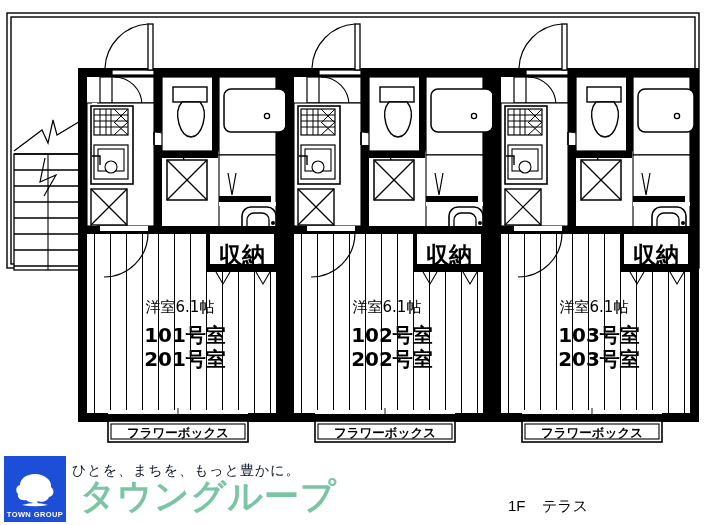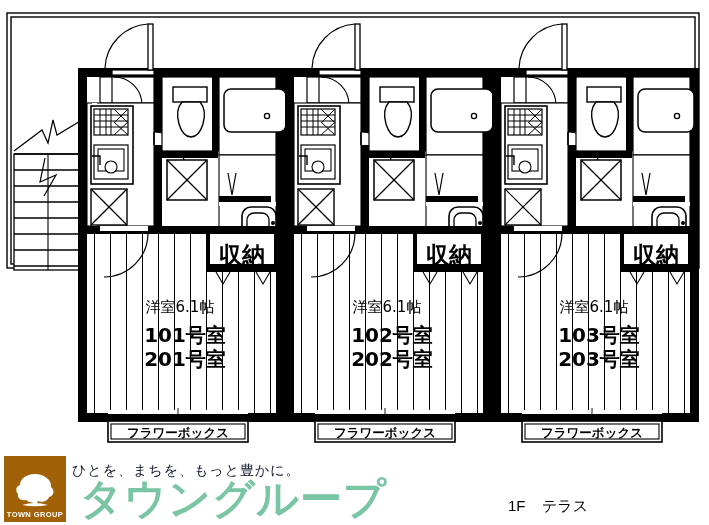--- a/index.html
+++ b/index.html
@@ -14,38 +14,38 @@
     overflow: hidden;
   }
   #plan-root { position: absolute; inset: 0; padding-left: 40px; }
   .svg-layer { position: absolute; left: 0; top: 0; }
 
   
   .footer { position: absolute; left: 0; top: 452px; width: 709px; height: 73px; }
   .logo-box {
     position: absolute; left: 4px; top: 4px;
     width: 62px; height: 66px;
-    background: #a16207;
+    background: #1d4ed8;
     display: flex; flex-direction: column;
     align-items: center; justify-content: flex-end;
     padding-bottom: 4px;
   }
   .logo-tree { width: 46px; height: 40px; margin-bottom: 1px; }
   .logo-word {
     color: #ffffff; font-size: 7.5px; letter-spacing: .4px;
     font-weight: bold; line-height: 1;
   }
   .brand-tag {
     position: absolute; left: 72px; top: 10px;
     color: #0f172a; font-size: 14px; letter-spacing: 1px;
     white-space: nowrap;
   }
   .brand-name {
     position: absolute; left: 80px; top: 26px;
-    color: #7ac6a4; font-size: 42px; font-weight: bold;
+    color: #7ac6a4; font-size: 35px; font-weight: bold;
     letter-spacing: 1px; line-height: 1; white-space: nowrap;
   }
   .legend {
     position: absolute; left: 508px; top: 458px;
     font-size: 15px; color: #000; line-height: 1.45;
     white-space: nowrap;
   }
   .legend-row { display: block; }
   .legend-floor { display: inline-block; width: 34px; margin-top: 37px; }
 </style>

